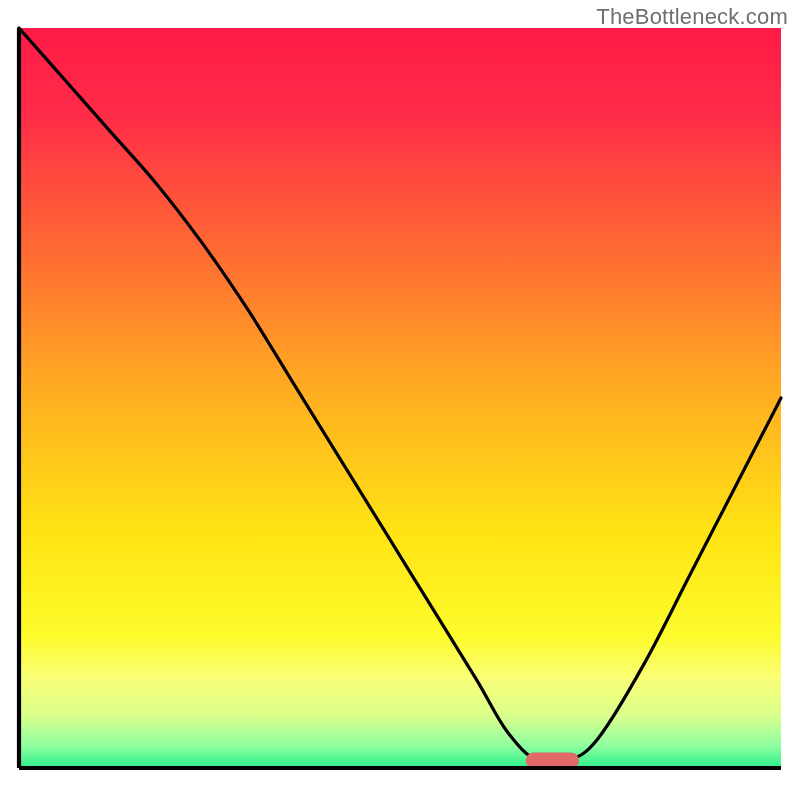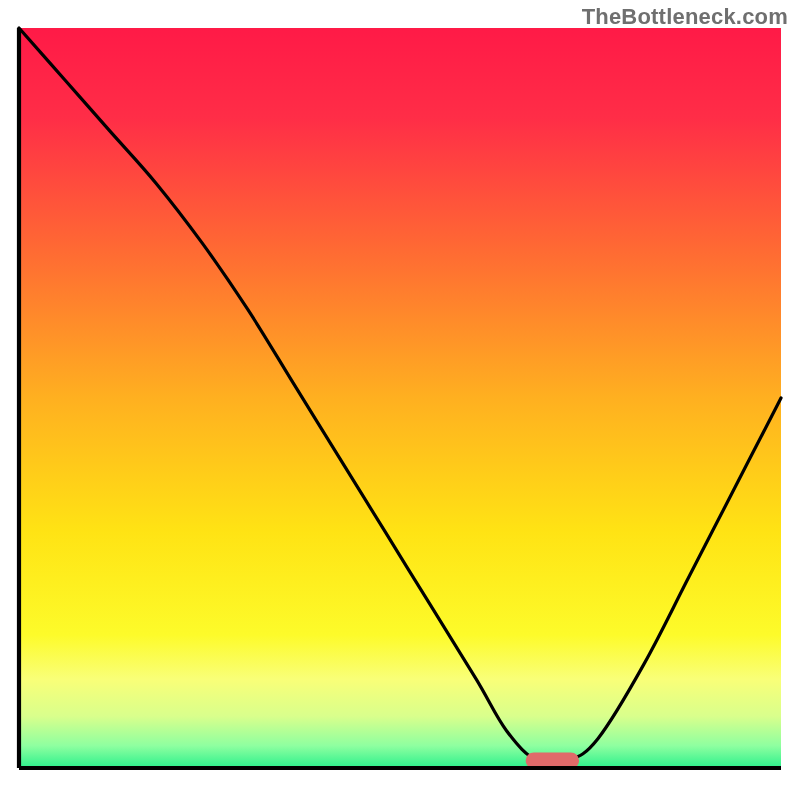--- a/index.html
+++ b/index.html
@@ -14,21 +14,21 @@
   .stage {
     position: relative;
     width: 800px;
     height: 800px;
   }
   .watermark {
     position: absolute;
     top: 4px;
     right: 12px;
     font-size: 22px;
-    font-weight: 700;
+    font-weight: 400;
     color: #6f6f6f;
     letter-spacing: 0.2px;
     z-index: 40;
     user-select: none;
   }
   
   .plot-svg {
     position: absolute;
     left: 0;
     top: 0;

